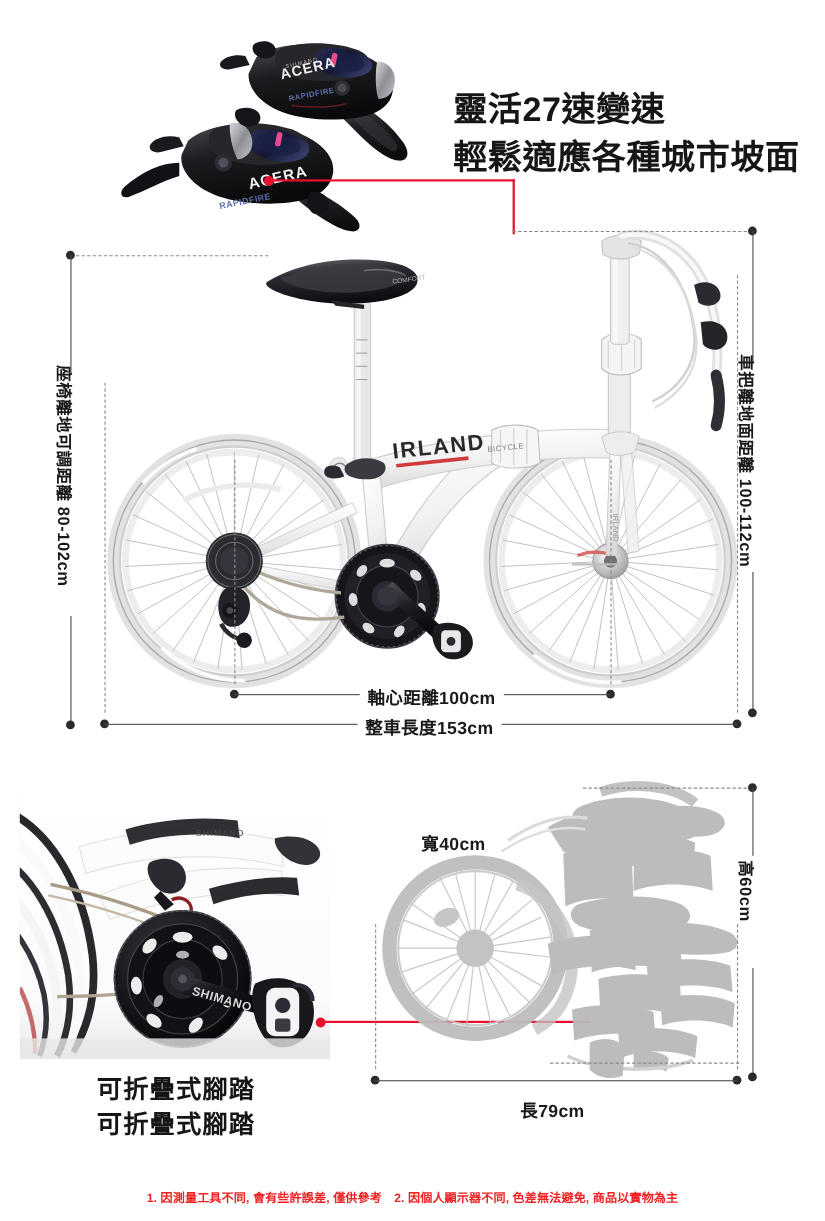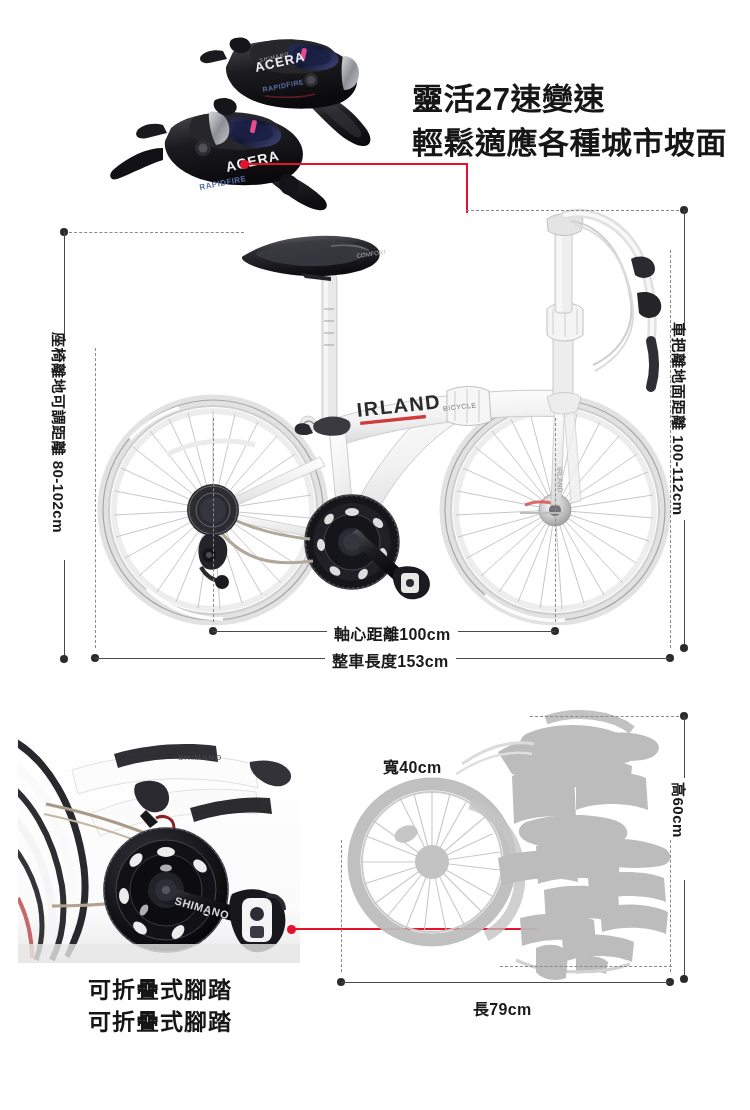--- a/index.html
+++ b/index.html
@@ -676,14 +676,17 @@
   <div class="abs dash-v" style="left:341px; top:840px; height:132px;"></div>
   <div class="abs dash-v" style="left:670px; top:840px; height:132px;"></div>
   <div class="abs dash-h" style="left:500px; top:966px; width:172px;"></div>
 
   <div class="abs cap-dot" style="left:337px; top:978px;"></div>
   <div class="abs cap-dot" style="left:666px; top:978px;"></div>
   <div class="abs solid-h" style="left:341px; top:982px; width:329px;"></div>
   <div class="abs hlabel" style="left:466px; top:972px;margin-top:24px;">長79cm</div>
 
 
+  <div class="abs footnote">
+    <span>1. 因測量工具不同, 會有些許誤差, 僅供參考　2. 因個人顯示器不同, 色差無法避免, 商品以實物為主</span>
+  </div>
 
 </div>
 
 </body></html>

